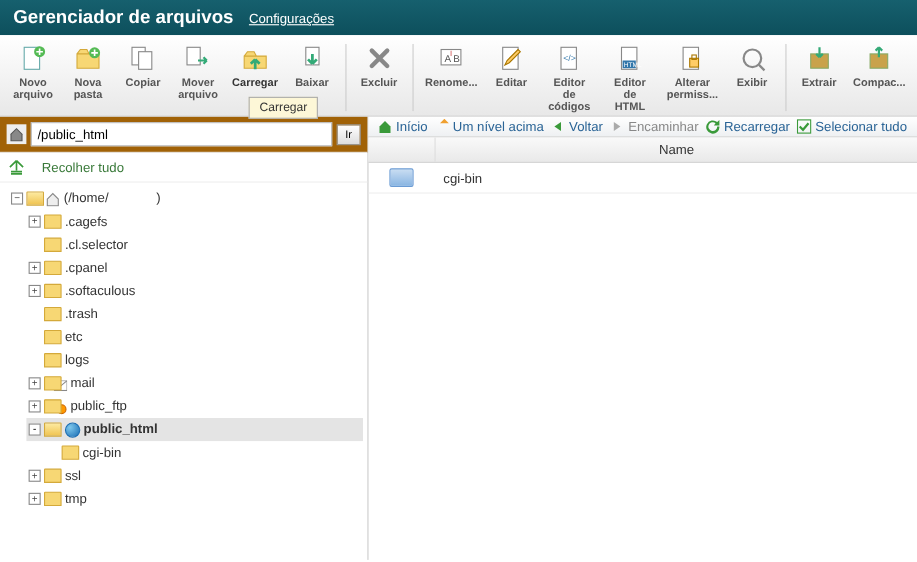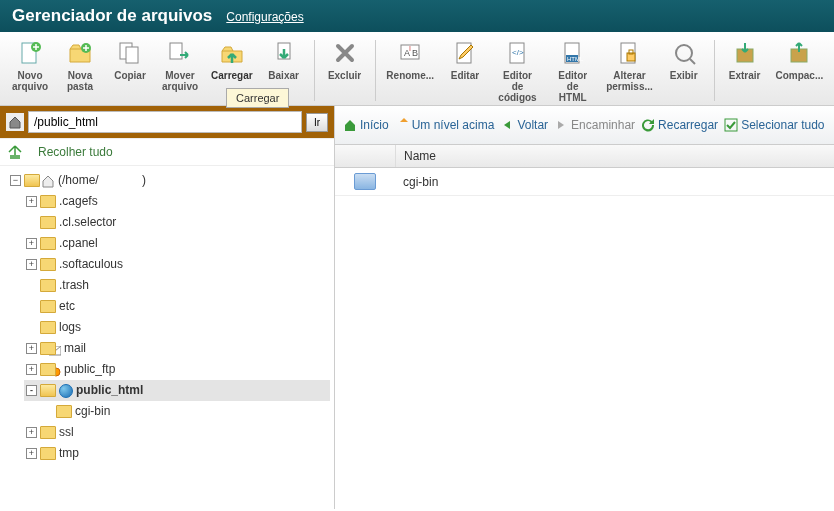--- a/index.html
+++ b/index.html
@@ -33,25 +33,25 @@
   .tree ul { list-style: none; padding-left: 16px; }
   .tree li { line-height: 21px; white-space: nowrap; }
   .tree .node { display: flex; align-items: center; gap: 3px; cursor: pointer; padding: 0 2px; }
   .tree .node.sel { background: #e4e4e4; font-weight: bold; }
   .expander { width: 11px; height: 11px; border: 1px solid #888; display: inline-flex; align-items: center; justify-content: center; font-size: 9px; line-height: 1; background: #fff; color: #444; }
   .expander.none { border: none; background: none; }
   .folder-ic { width: 16px; height: 13px; background: #f7d774; border: 1px solid #d4a93a; border-radius: 1px 1px 0 0; position: relative; display:inline-block; }
   .folder-ic.open { background: linear-gradient(#fdeaa0,#f0c452); }
   .globe-ic { width:14px; height:14px; border-radius:50%; background: radial-gradient(circle at 30% 30%, #7ec8ed, #1a6db3); display:inline-block; border:1px solid #1a6db3;}
   
-  .crumbbar { background: linear-gradient(#fff,#eef0f2); border-bottom: 1px solid #ccc; padding: 12px 8px; display: flex; align-items: center; gap: 6px; font-size: 12px; flex-wrap: nowrap; overflow: hidden; }
+  .crumbbar { background: linear-gradient(#fff,#eef0f2); border-bottom: 1px solid #ccc; padding: 2px 8px; display: flex; align-items: center; gap: 6px; font-size: 12px; flex-wrap: nowrap; overflow: hidden; }
   .crumb { display: flex; align-items: center; gap: 3px; color: #2a6496; cursor: pointer; white-space: nowrap; }
   .cic { width: 14px; height: 14px; display:inline-block; }
   
-  .listhead { background: linear-gradient(#f9f9f9,#e9e9e9); border-bottom: 1px solid #ccc; display: flex; }
+  .listhead { background: linear-gradient(#f9f9f9,#e9e9e9); border-bottom: 1px solid #ccc; display: flex; text-align: center; }
   .listhead .col { padding: 4px 8px; font-size: 12px; }
   .col-ic { width: 60px; }
   .col-name { flex:1; border-left:1px solid #ddd; }
   
   .listbody { flex:1; overflow:auto; }
   .row { display:flex; align-items:center; border-bottom:1px solid #eee; cursor:pointer; }
   .row .cell-ic { width:60px; display:flex; justify-content:center; padding:5px 0; }
   .row .cell-name { flex:1; padding:5px 8px; font-size:12px; }
   .big-folder { width:22px; height:17px; background:linear-gradient(#c9ddf2,#89b5e2); border:1px solid #6a9bd4; border-radius:2px; }
 

